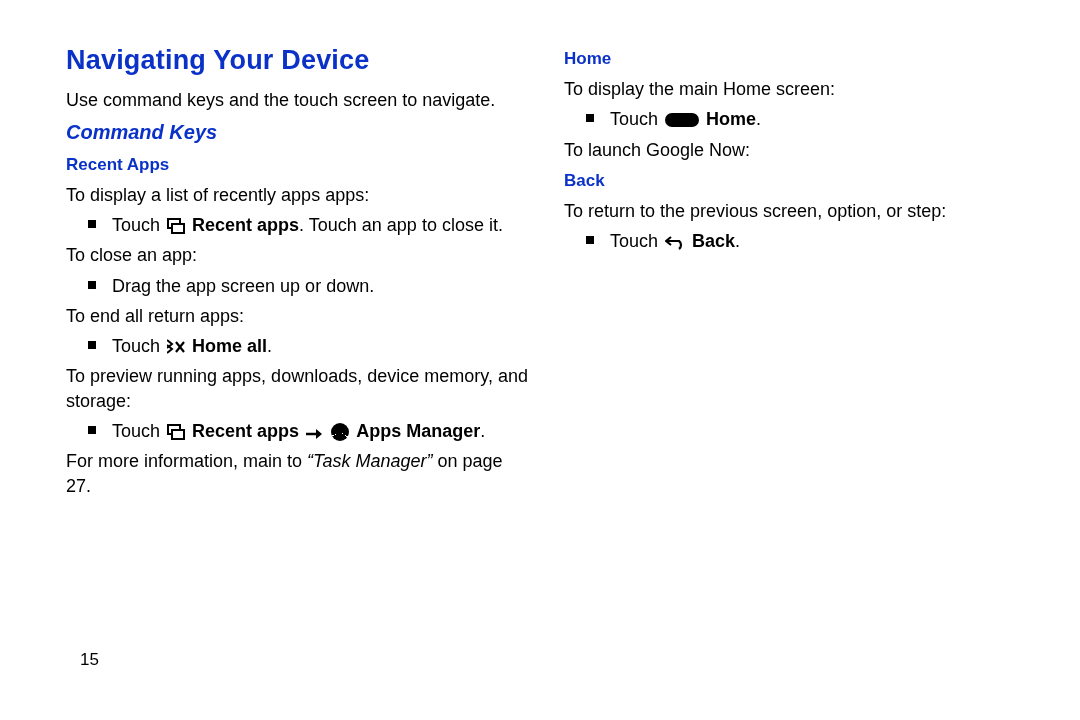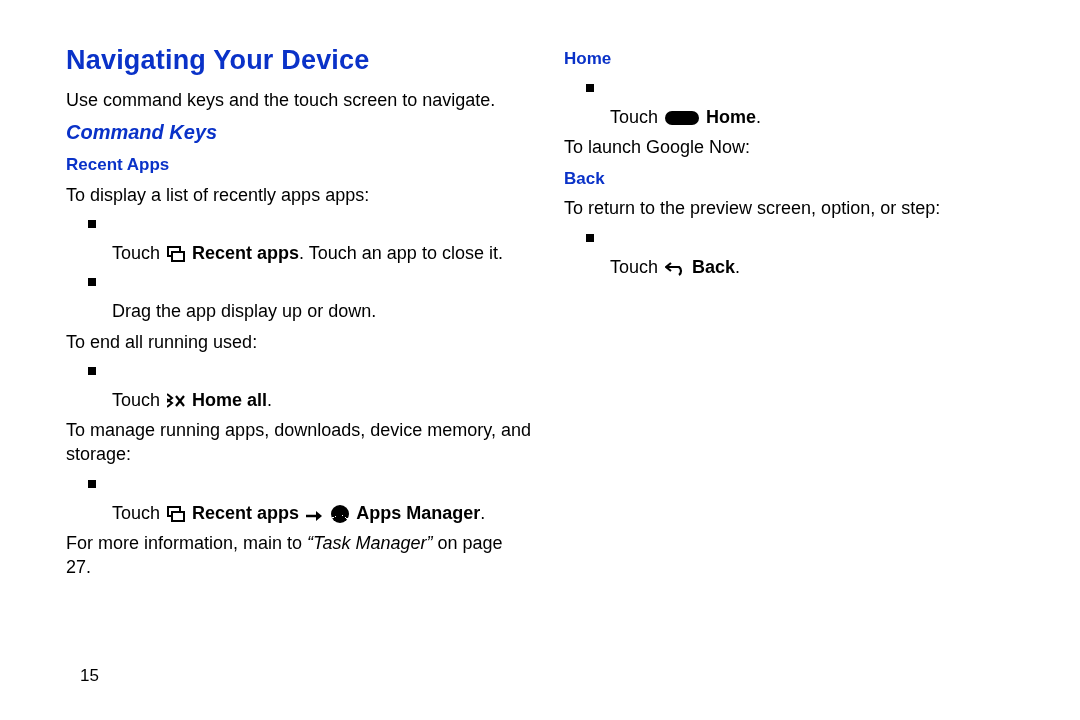--- a/index.html
+++ b/index.html
@@ -60,28 +60,27 @@
     display: inline-block;
     width: 8px;
     height: 8px;
     background: #000;
     margin-top: 7px;
     margin-right: 16px;
     flex: 0 0 auto;
   }
   .bullet .txt {
     flex: 1 1 auto;
-    margin-top: 28px;
   }
   .bold { font-weight: 700; }
   .ital { font-style: italic; margin-top: 26px; }
   .pageno {
     position: absolute;
     left: 80px;
-    bottom: 32px;
+    bottom: 48px;
     font-size: 17px;
   }
 
   
   .icon {
     display: inline-block;
     vertical-align: -3px;
     margin: 0 2px;
   }
   
@@ -166,45 +165,46 @@
 
     <div class="bullet">
       <span class="sq"></span>
       <span class="txt">
         <span>Touch </span>
         <span class="icon icon-recent"></span>
         <span class="bold">Recent apps</span><span>. Touch an app to close it.</span>
       </span>
     </div>
 
-
-    <div class="bullet">
-      <span class="sq"></span>
-      <span class="txt">Drag the app display up or down.</span>
-    </div>
-
-    <p>To end all running used:</p>
+    <p>To close an app:</p>
+
+    <div class="bullet">
+      <span class="sq"></span>
+      <span class="txt">Drag the app screen up or down.</span>
+    </div>
+
+    <p>To end all return apps:</p>
 
     <div class="bullet">
       <span class="sq"></span>
       <span class="txt">
         <span>Touch </span>
         <span class="icon icon-closeall">
           <svg width="18" height="16" viewBox="0 0 18 16">
             <polyline points="0,1 5,5 0,9" fill="none" stroke="#000" stroke-width="2"></polyline>
             <polyline points="0,6 5,10 0,14" fill="none" stroke="#000" stroke-width="2"></polyline>
             <line x1="9" y1="3" x2="17" y2="13" stroke="#000" stroke-width="2.2"></line>
             <line x1="17" y1="3" x2="9" y2="13" stroke="#000" stroke-width="2.2"></line>
           </svg>
         </span>
         <span class="bold">Home all</span><span>.</span>
       </span>
     </div>
 
-    <p>To manage running apps, downloads, device memory, and storage:</p>
+    <p>To preview running apps, downloads, device memory, and storage:</p>
 
     <div class="bullet">
       <span class="sq"></span>
       <span class="txt">
         <span>Touch </span>
         <span class="icon icon-recent"></span>
         <span class="bold">Recent apps</span>
         <span> </span>
         <span class="icon icon-arrow">
           <svg width="16" height="12" viewBox="0 0 16 12">
@@ -220,36 +220,37 @@
     <p>
       <span>For more information, main to </span><span class="ital">“Task Manager”</span><span> on page 27.</span>
     </p>
 
   </div>
 
   <div class="col">
 
     <h3 class="section" style="margin-top:6px">Home</h3>
 
+    <p>To display the main Home screen:</p>
 
     <div class="bullet">
       <span class="sq"></span>
       <span class="txt">
         <span>Touch </span>
         <span class="icon icon-home"></span>
         <span class="bold">Home</span><span>.</span>
       </span>
     </div>
 
     <p>To launch Google Now:</p>
 
 
     <h3 class="section">Back</h3>
 
-    <p>To return to the preview screen, option, or step:</p>
+    <p>To return to the previous screen, option, or step:</p>
 
     <div class="bullet">
       <span class="sq"></span>
       <span class="txt">
         <span>Touch </span>
         <span class="icon icon-back">
           <svg width="20" height="16" viewBox="0 0 20 16">
             <path d="M6 3 L1 7 L6 11" fill="none" stroke="#000" stroke-width="2.2"></path>
             <path d="M2 7 H14 A5 5 0 0 1 14 15" fill="none" stroke="#000" stroke-width="2.2"></path>
           </svg>

